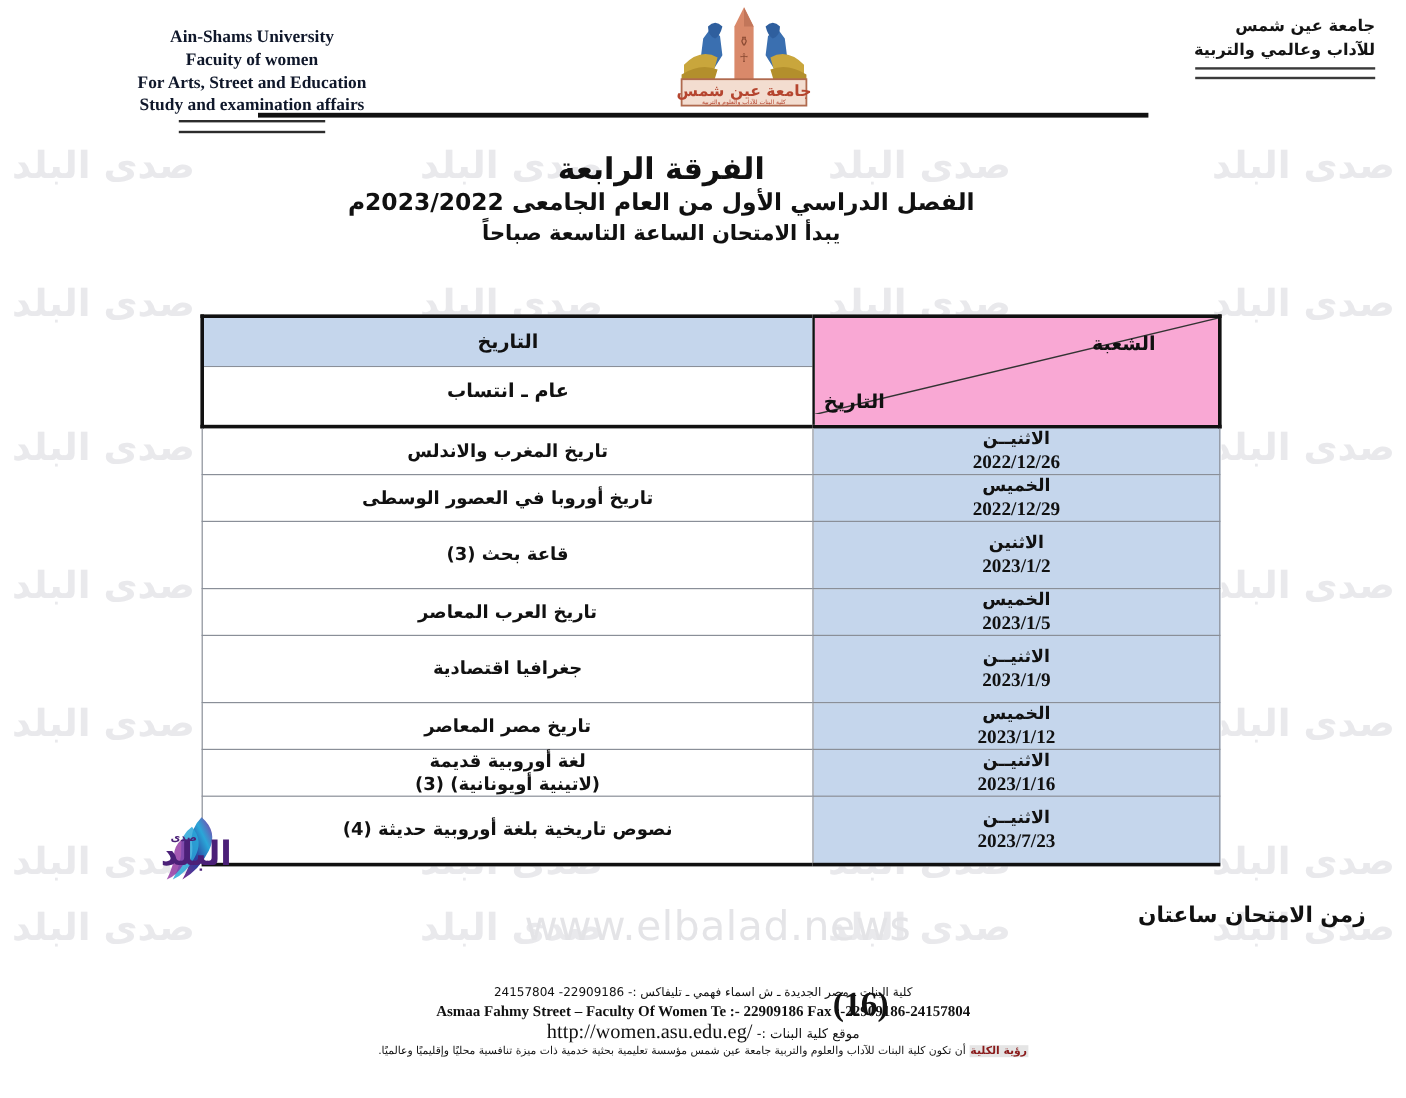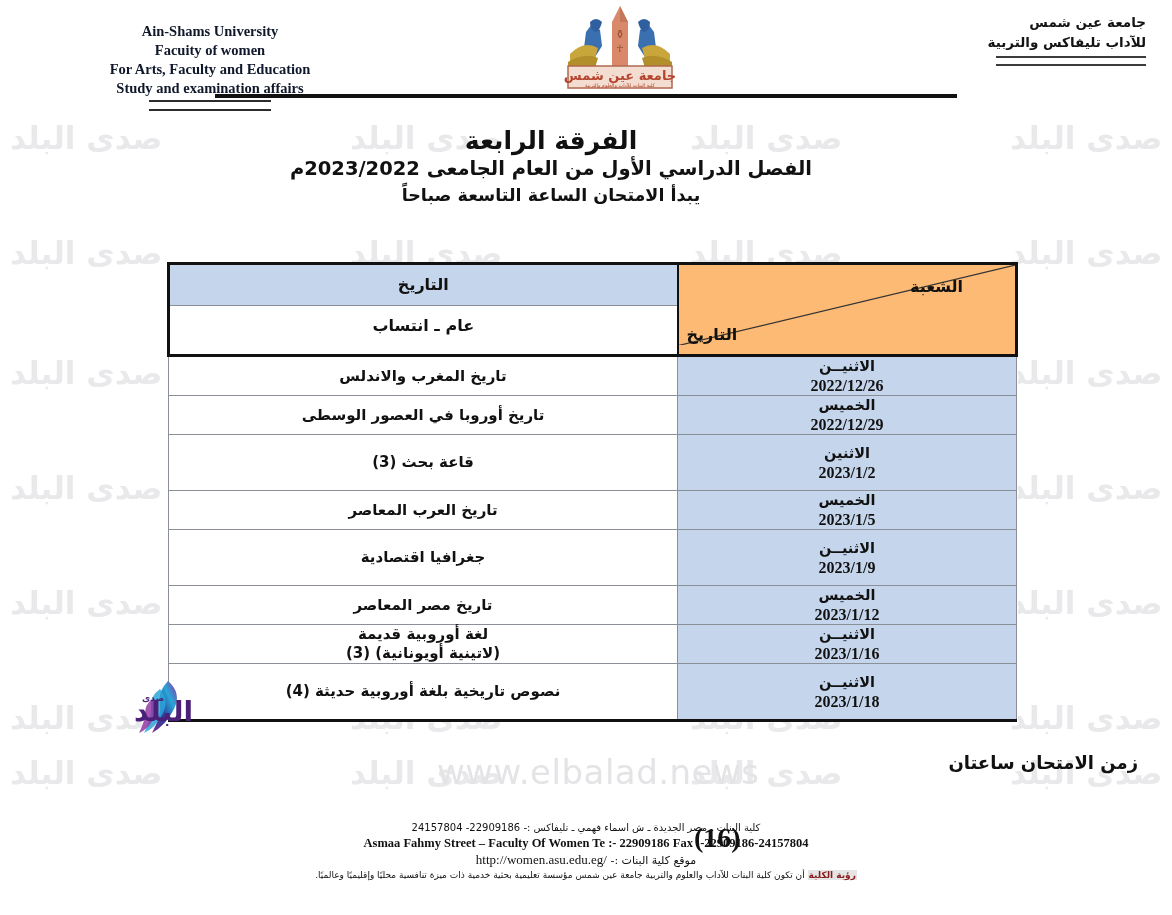--- a/index.html
+++ b/index.html
@@ -163,21 +163,21 @@
     padding: 0;
     vertical-align: middle;
     font-family: "DejaVu Sans", sans-serif;
     color: #111;
   }
   .col-date { width: 339px; }
   .col-subj { width: 509px; }
 
   
   .hdr-split {
-    background: #fdba74;
+    background: #f9a8d4;
     position: relative;
     height: 81px;
     padding: 0 !important;
     border-top: 3px solid #111 !important;
     border-right: 3px solid #111 !important;
     border-left: 2px solid #111 !important;
     border-bottom: 3px solid #111 !important;
   }
   .hdr-split .diag {
     position: absolute;
@@ -301,21 +301,21 @@
     font-weight: 700;
     direction: ltr;
     line-height: 17px;
   }
   .foot-line.url-line {
     direction: rtl;
     font-size: 11px;
   }
   .foot-line .lat-in {
     font-family: "Liberation Serif", serif;
-    font-size: 13px;
+    font-size: 17px;
     direction: ltr;
     unicode-bidi: embed;
   }
   .vm-line {
     direction: rtl;
     font-family: "DejaVu Sans", sans-serif;
     font-size: 9px;
     line-height: 14px;
     color: #111;
     padding: 0 6px;
@@ -363,21 +363,21 @@
     <div class="wm-url">www.elbalad.news</div>
   </div>
 
 <div id="page">
 
   <div id="header-bar">
 
     <div id="hdr-left">
       <div>Ain-Shams University</div>
       <div>Facuity of women</div>
-      <div>For Arts, Faculty and Education</div>
+      <div>For Arts, Street and Education</div>
       <div>Study and examination affairs</div>
       <div class="rule-eq"></div>
     </div>
 
     <div id="logo-wrap">
       <svg class="logo-svg" width="160" height="96" viewBox="0 0 160 96">
 
         <path d="M52 22 L46 30 L44 46 L40 58 L52 60 L62 44 L60 28 Z" fill="#3a6fb0"></path>
         <path d="M50 20 q6 -6 12 0 q-2 8 -6 10 q-6 -2 -6 -10z" fill="#2f5f9e"></path>
 
@@ -395,21 +395,21 @@
         <text x="80" y="50" font-family="DejaVu Sans, sans-serif" font-size="10" fill="#8a4a33" text-anchor="middle">☥</text>
 
         <rect x="28" y="64" width="104" height="22" fill="#f3ddd0" stroke="#b06a4e" stroke-width="1.5"></rect>
         <text x="80" y="78" font-family="DejaVu Sans, sans-serif" font-size="13" font-weight="bold" fill="#b5452f" text-anchor="middle" direction="rtl">جامعة عين شمس</text>
         <text x="80" y="85" font-family="DejaVu Sans, sans-serif" font-size="5" fill="#b5452f" text-anchor="middle" direction="rtl">كلية البنات للآداب والعلوم والتربية</text>
       </svg>
     </div>
 
     <div id="hdr-right">
       <div>جامعة عين شمس</div>
-      <div>للآداب تليفاكس والتربية</div>
+      <div>للآداب وعالمي والتربية</div>
       <div class="rule-eq"></div>
     </div>
 
     <div class="rule-long-left"></div>
   </div>
 
   <div id="title-block">
     <div id="title-main">الفرقة الرابعة</div>
     <div class="title-sub">الفصل الدراسي الأول من العام الجامعى 2023/2022م</div>
     <div class="title-sub small">يبدأ الامتحان الساعة التاسعة صباحاً</div>
@@ -481,21 +481,21 @@
         <tr>
           <td class="date-cell">
             <span class="day">الاثنيــن</span>
             <span class="dnum">2023/1/16</span>
           </td>
           <td class="subj-cell">لغة أوروبية قديمة<br>(لاتينية أويونانية) (3)</td>
         </tr>
         <tr class="last-row row-tall">
           <td class="date-cell">
             <span class="day">الاثنيــن</span>
-            <span class="dnum">2023/1/18</span>
+            <span class="dnum">2023/7/23</span>
           </td>
           <td class="subj-cell">نصوص تاريخية بلغة أوروبية حديثة (4)</td>
         </tr>
       </tbody>
   </table>
 
   <div id="duration-note">زمن الامتحان ساعتان</div>
 
   <div id="elbalad-logo">
     <svg width="150" height="72" viewBox="0 0 150 72">

